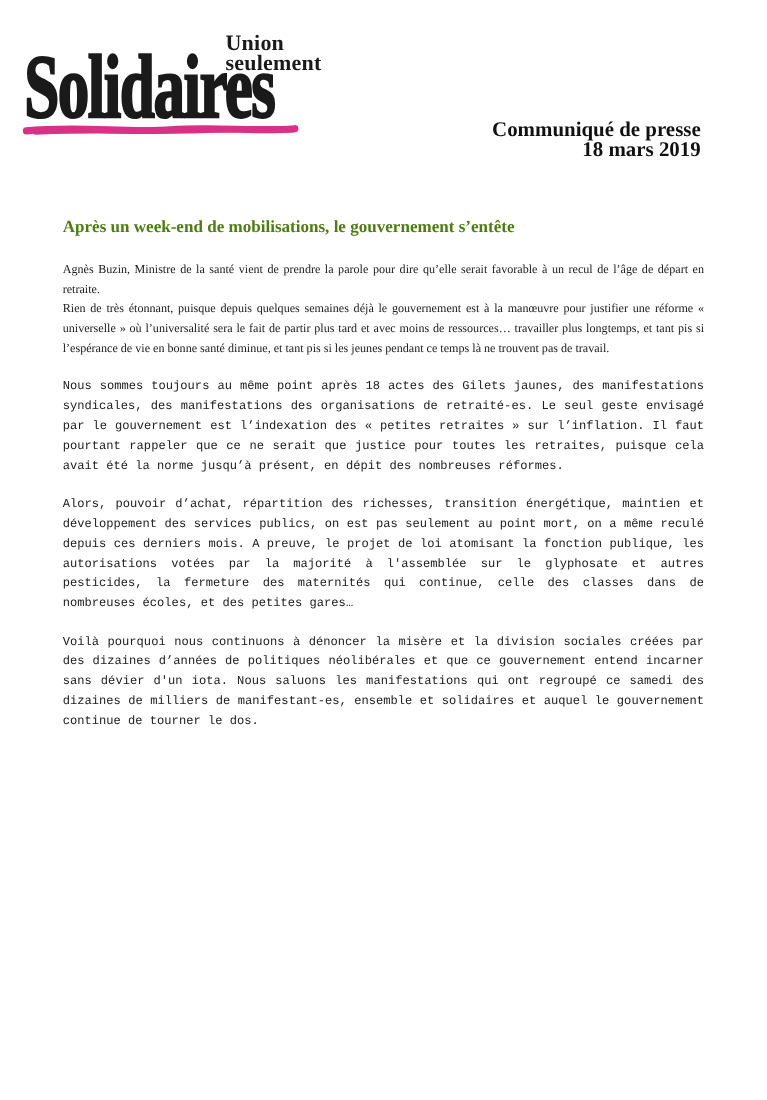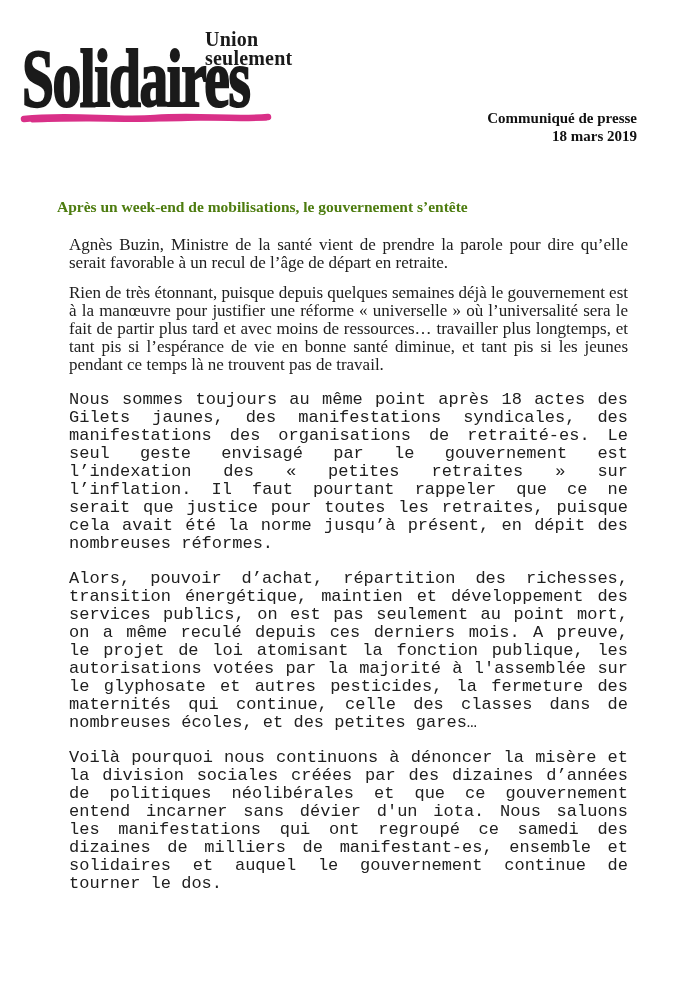--- a/index.html
+++ b/index.html
@@ -55,43 +55,43 @@
     height: 16px;
   }
 
   
   .press-head {
     position: absolute;
     top: 110px;
     right: 60px;
     text-align: right;
     font-weight: 700;
-    font-size: 15px;
+    font-size: 19px;
     line-height: 17.5px;
     color: #111111;
   }
 
   
   .doc-body {
     position: absolute;
     top: 197px;
     left: 57px;
     right: 57px;
   }
   h1.title {
     margin: 0 0 19px 0;
     font-size: 15.5px;
     line-height: 20px;
     font-weight: 700;
     color: #4d7c0f;
     text-align: left;
   }
   p.para {
-    margin: 12px;
-    font-size: 17px;
+    margin: 0;
+    font-size: 11px;
     line-height: 18px;
     text-align: justify;
     color: #202020;
   }
   p.para.gap { margin-top: 17px; font-family: Liberation Mono, monospace; }
   p.para.bold { font-weight: 700; color: #111111; }
 </style>
 </head>
 <body>
 

